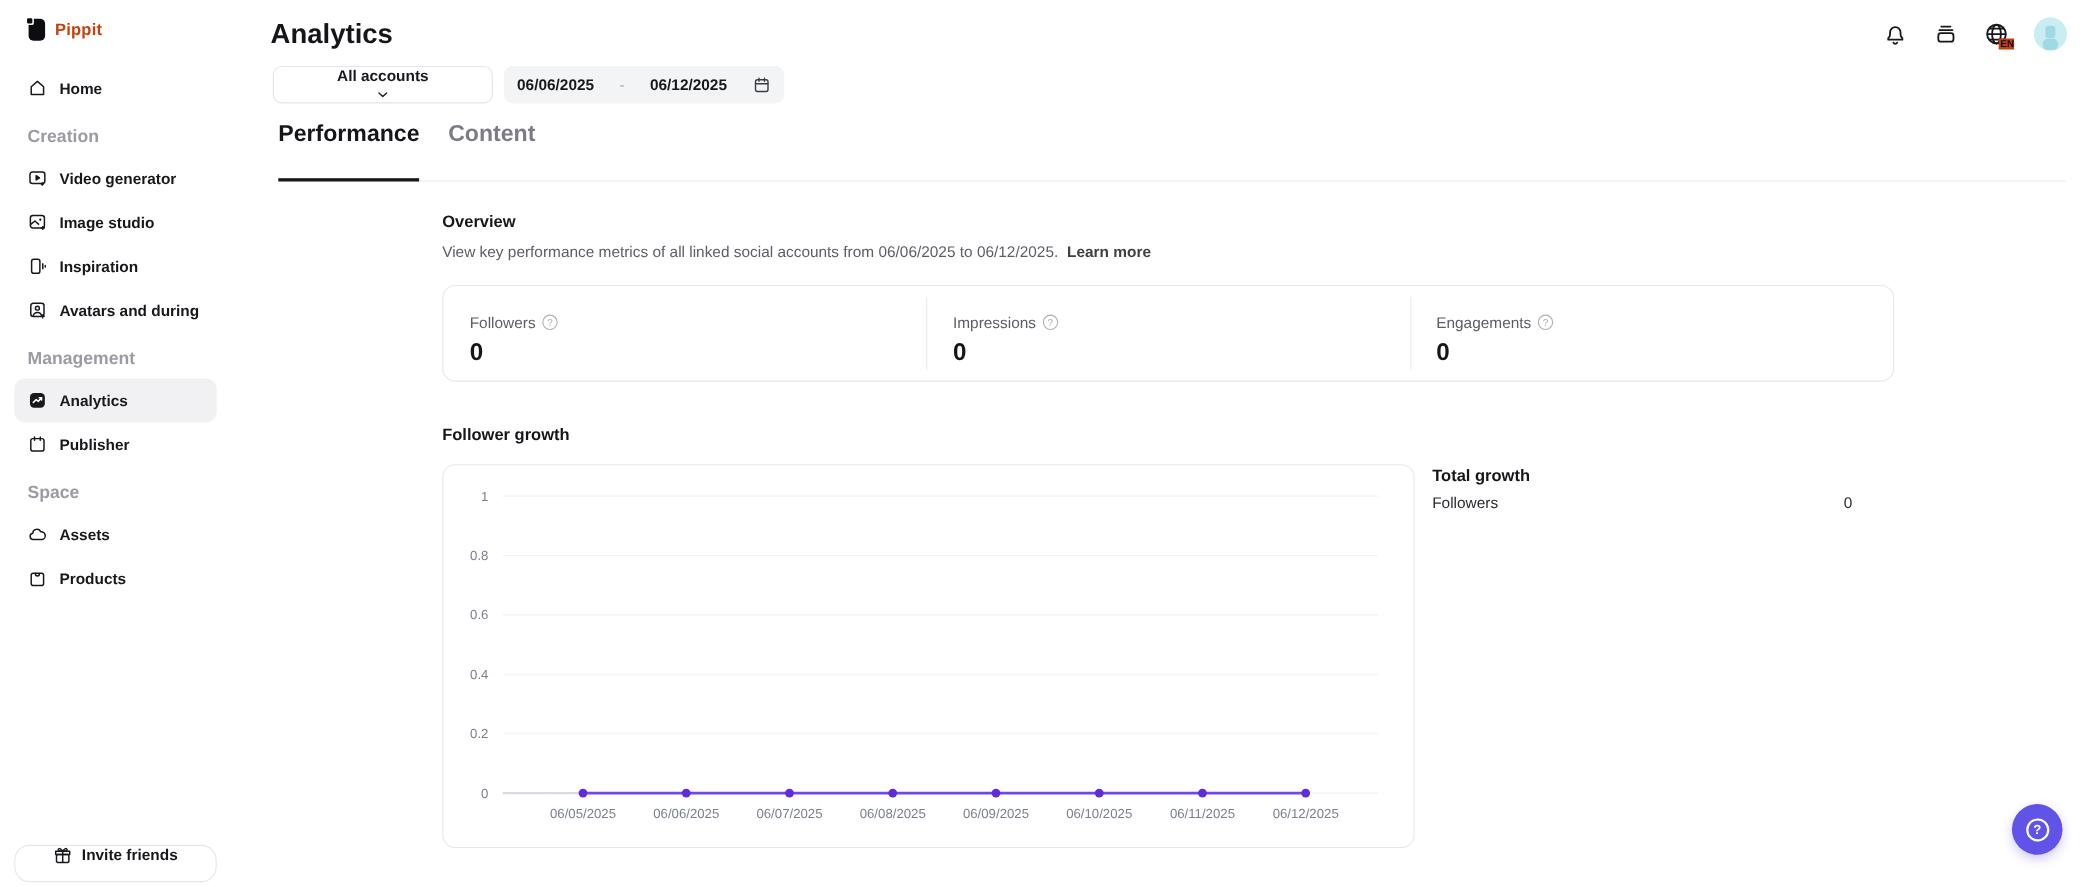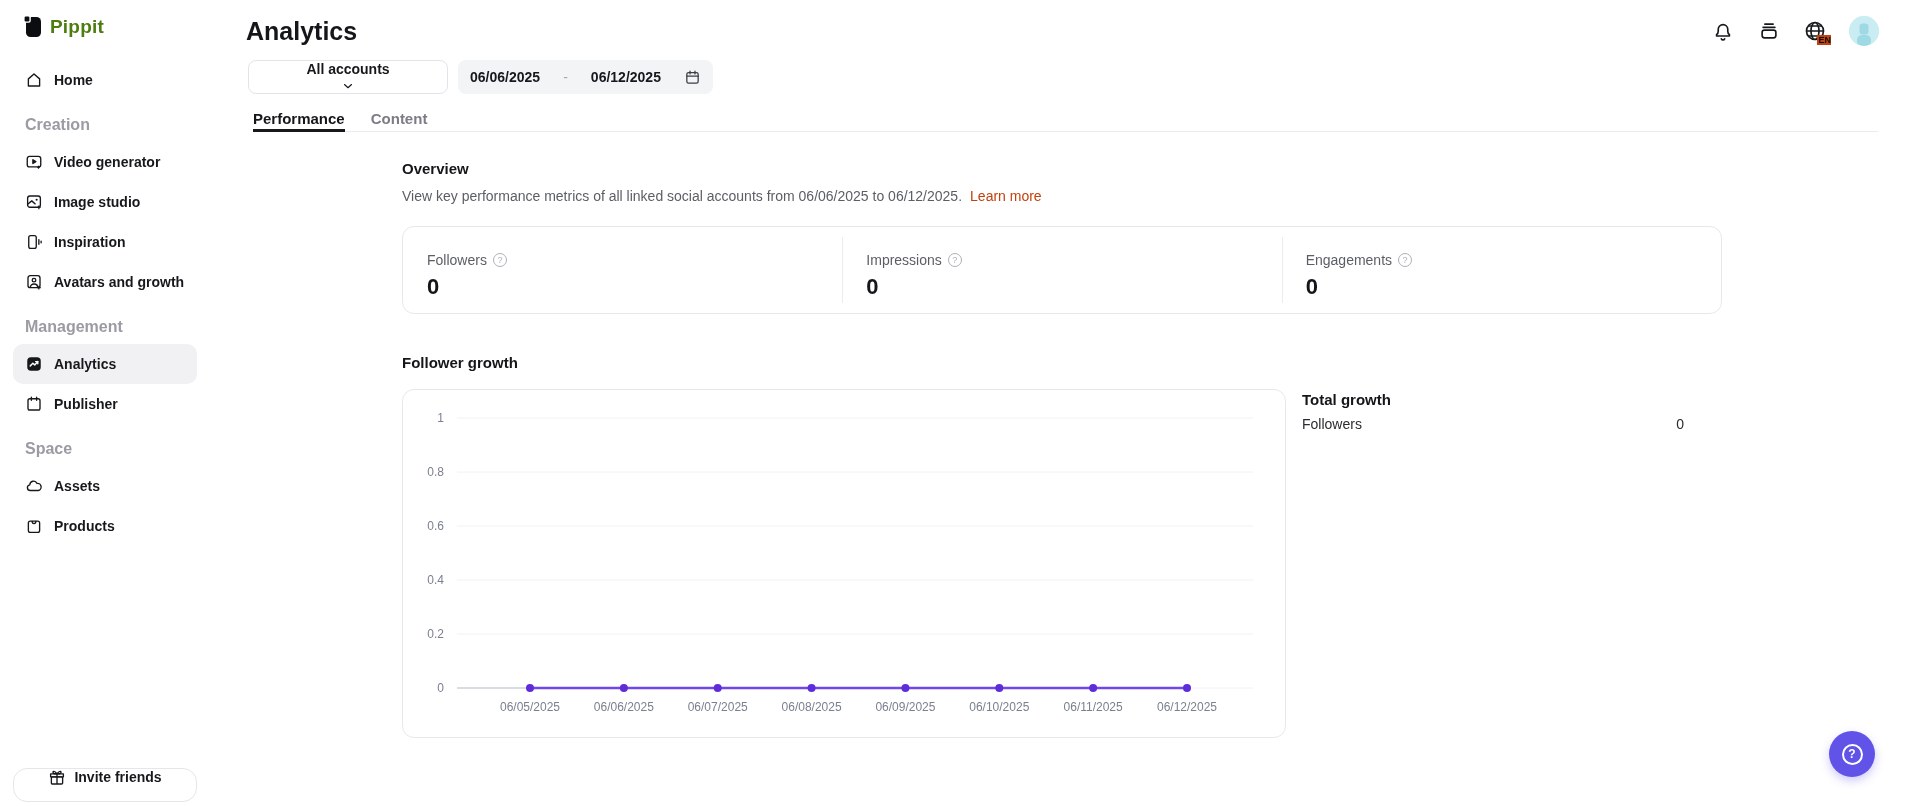--- a/index.html
+++ b/index.html
@@ -4,21 +4,21 @@
 <style>
   * { margin:0; padding:0; box-sizing:border-box; }
   html,body { width:1909px; height:806px; overflow:hidden; background:#fff;
     font-family:"Liberation Sans", sans-serif; color:#17181c; }
   svg { display:block; }
 
   
   .sidebar { position:absolute; left:0; top:0; width:210px; height:806px;
     padding:14px 13px 4px 13px; display:flex; flex-direction:column; background:#fff; }
   .logo-row { display:flex; align-items:center; gap:7px; padding-left:9px; height:26px; }
-  .logo-text { font-size:19px; font-weight:800; letter-spacing:.2px; color:#4d7c0f; }
+  .logo-text { font-size:15px; font-weight:800; letter-spacing:.2px; color:#c2410c; }
   .nav { margin-top:20px; display:flex; flex-direction:column; }
   .nav-item { display:flex; align-items:center; gap:11px; height:40px; padding:0 12px;
     border-radius:10px; font-size:14px; font-weight:700; color:#17181c; cursor:pointer; }
   .nav-item.active { background:#f1f1f3; }
   .section-label { font-size:16px; font-weight:600; color:#9a9ba3; padding:16px 12px 8px 12px; }
   .invite-btn { margin-top:auto; height:34px; border:1px solid #e5e6ea; border-radius:14px;
     display:flex; align-items:flex-start; justify-content:center; gap:8px;
     font-size:14px; font-weight:700; color:#17181c; cursor:pointer; background:#fff; }
 
   
@@ -37,28 +37,28 @@
   .filter-row { display:flex; align-items:center; gap:10px; padding:14px 0 0 38px; }
   .account-select { width:200px; height:34px; border:1px solid #e3e4e9; border-radius:8px;
     background:#fff; display:flex; align-items:center; justify-content:space-between;
     padding:0 12px; font-size:14px; font-weight:700; cursor:pointer;flex-direction:column; }
   .date-range { width:255px; height:34px; background:#f3f4f6; border-radius:8px;
     display:flex; align-items:center; justify-content:space-between; padding:0 12px;
     font-size:14px; font-weight:700; cursor:pointer; }
   .date-sep { color:#a9aab1; font-weight:400; }
 
   .tabs-row { display:flex; gap:26px; margin:16px 31px 0 43px; border-bottom:1px solid #ececf0; }
-  .tab { font-size:15px; font-weight:600; color:#7b7c85; padding-bottom:2px;
+  .tab { font-size:21px; font-weight:600; color:#7b7c85; padding-bottom:28px;
     border-bottom:3px solid transparent; margin-bottom:-1px; cursor:pointer; }
   .tab.active { color:#15161a; font-weight:700; border-bottom-color:#17181c; }
 
   .content { padding:28px 31px 0 192px; }
   .section-heading { font-size:15px; font-weight:800; color:#15161a; }
   .section-desc { margin-top:11px; font-size:14px; color:#5c5e66; }
-  .learn-more { color:#c2410c; margin-left:8px; cursor:pointer; }
+  .learn-more { color:#404040; margin-left:8px; cursor:pointer;font-weight:bold; }
 
   .metric-card { margin-top:22px; width:1320px; height:88px; border:1px solid #e7e8ec;
     border-radius:12px; display:flex; }
   .metric-col { flex:1; padding:25px 0 0 24px; position:relative; }
   .metric-col + .metric-col::before { content:""; position:absolute; left:0; top:10px;
     bottom:10px; width:1px; background:#ececf0; }
   .metric-label { display:flex; align-items:center; gap:6px; font-size:14px; color:#5c5e66; }
   .help-dot { width:14px; height:14px; border:1px solid #aeb0b8; border-radius:50%;
     font-size:9px; color:#aeb0b8; display:grid; place-items:center; line-height:1; }
   .metric-value { margin-top:6px; font-size:22px; font-weight:800; color:#15161a; }
@@ -140,21 +140,21 @@
 
     <div class="nav-item">
       <span>
         <svg width="18" height="18" viewBox="0 0 24 24" fill="none" stroke="#17181c" stroke-width="1.8" stroke-linejoin="round">
           <rect x="4" y="3.5" width="16" height="16" rx="3"></rect>
           <circle cx="12" cy="9.5" r="2.4"></circle>
           <path d="M7 19.5 c0-3 2.2-4.8 5-4.8 s5 1.8 5 4.8"></path>
           <path d="M18.5 17 v5 M16 19.5 h5" stroke-width="1.6"></path>
         </svg>
       </span>
-      <span>Avatars and growth</span>
+      <span>Avatars and during</span>
     </div>
 
     <div class="section-label">Management</div>
 
     <div class="nav-item active">
       <span>
         <svg width="18" height="18" viewBox="0 0 24 24">
           <rect x="3" y="3" width="18" height="18" rx="5" fill="#17181c"></rect>
           <path d="M7 14.5 L10.5 11 L13 13.2 L17 8.8" fill="none" stroke="#fff" stroke-width="1.9" stroke-linecap="round" stroke-linejoin="round"></path>
           <path d="M14.2 8.8 h2.8 v2.8" fill="none" stroke="#fff" stroke-width="1.9" stroke-linecap="round" stroke-linejoin="round"></path>

